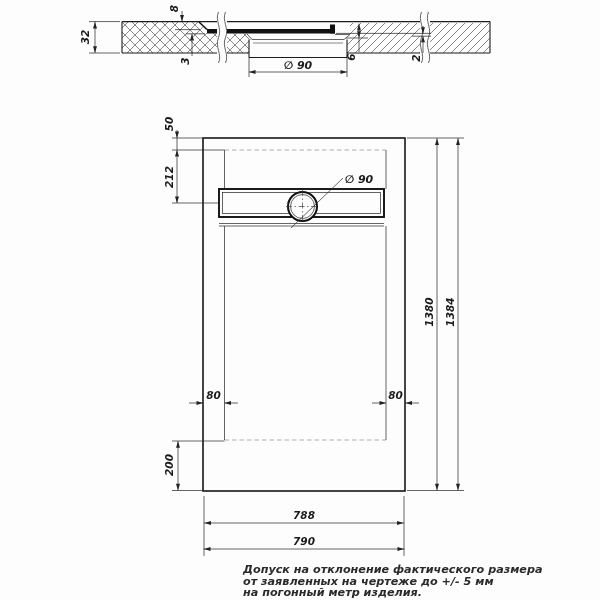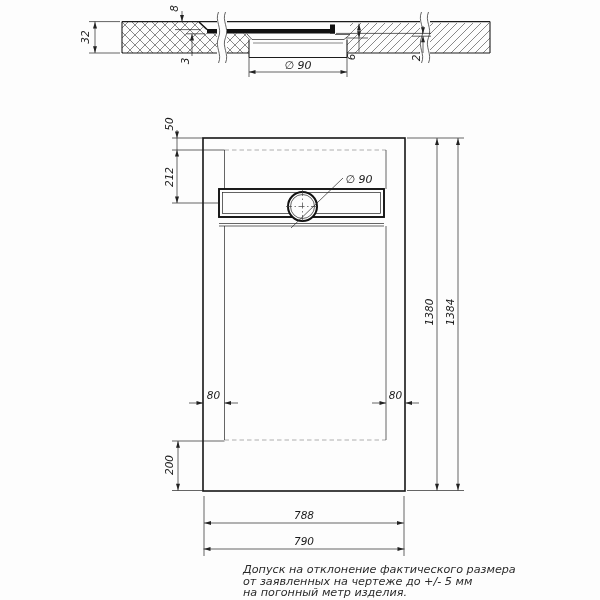--- a/index.html
+++ b/index.html
@@ -1,17 +1,17 @@
 <!DOCTYPE html>
 <html><head>
 <meta charset="utf-8">
 <style>
   html,body{margin:0;padding:0;}
   body{width:600px;height:600px;background:#fdfdfd;font-family:"DejaVu Sans","Liberation Sans",sans-serif;}
-  .stage{position:relative;width:600px;height:600px;overflow:hidden;}
+  .stage{position:relative;width:600px;height:600px;overflow:hidden;font-weight:bold;}
   svg{display:block;}
   text{fill:#1a1a1a;font-style:italic;}
   .dim{font-size:10.5px;}
   .dim-big{font-size:11px;}
   .note{font-size:11.2px;fill:#2a2a2a;}
   .thin{stroke:#222;stroke-width:0.7;fill:none;}
   .med{stroke:#1c1c1c;stroke-width:1.1;fill:none;}
   .dash{stroke:#9a9a9a;stroke-width:0.8;fill:none;stroke-dasharray:4.5 3;}
   .cline{stroke:#444;stroke-width:0.7;fill:none;stroke-dasharray:6 2.5 1.5 2.5;}
   .arr{fill:#222;stroke:none;}

